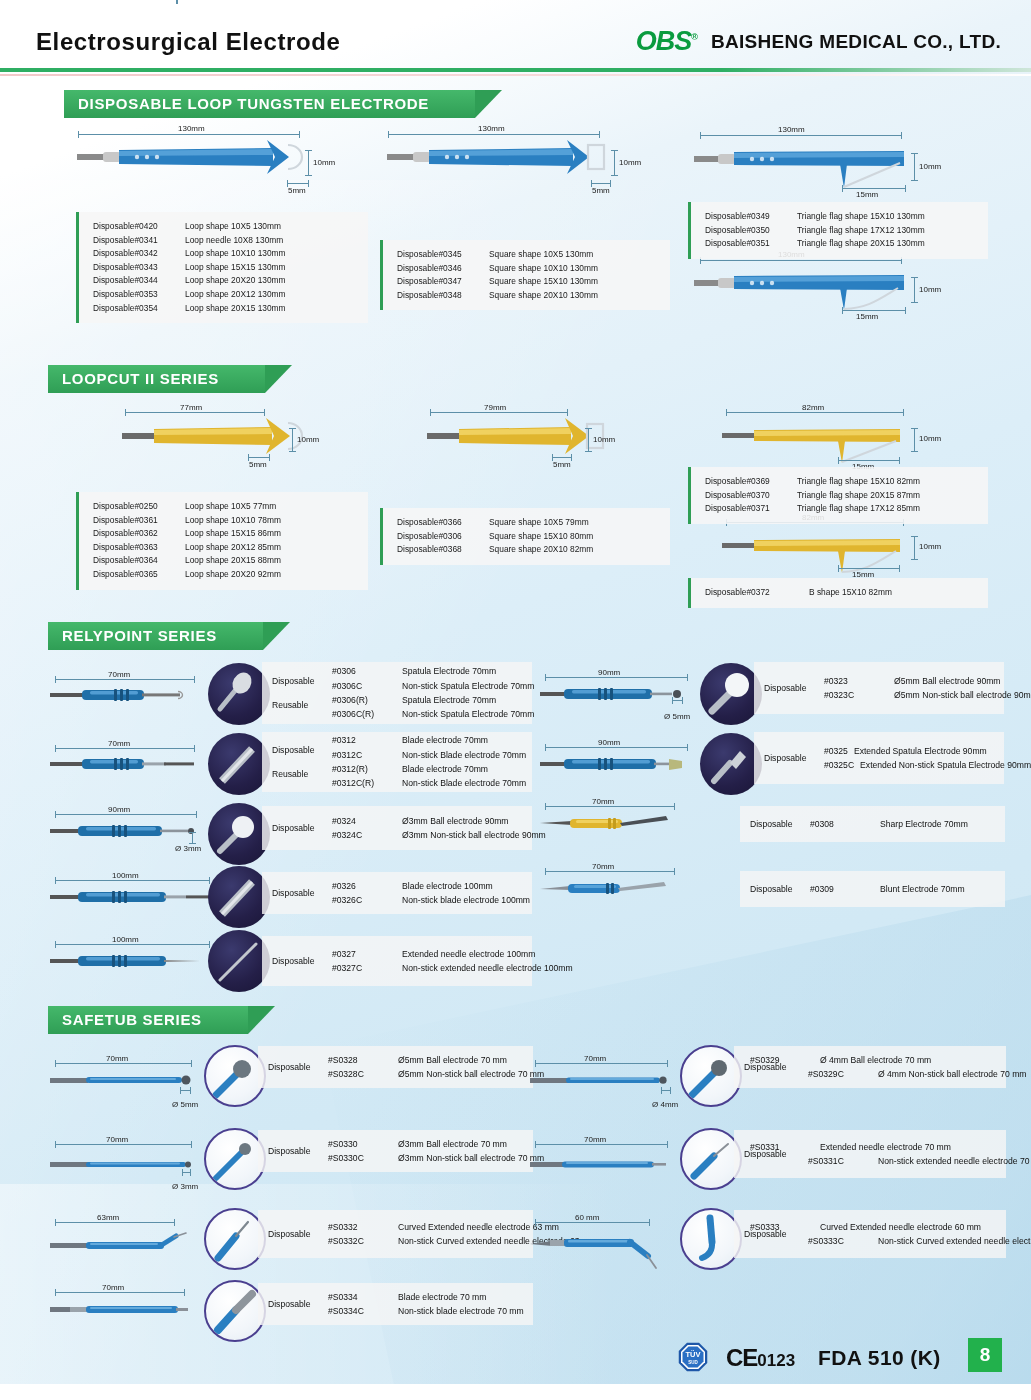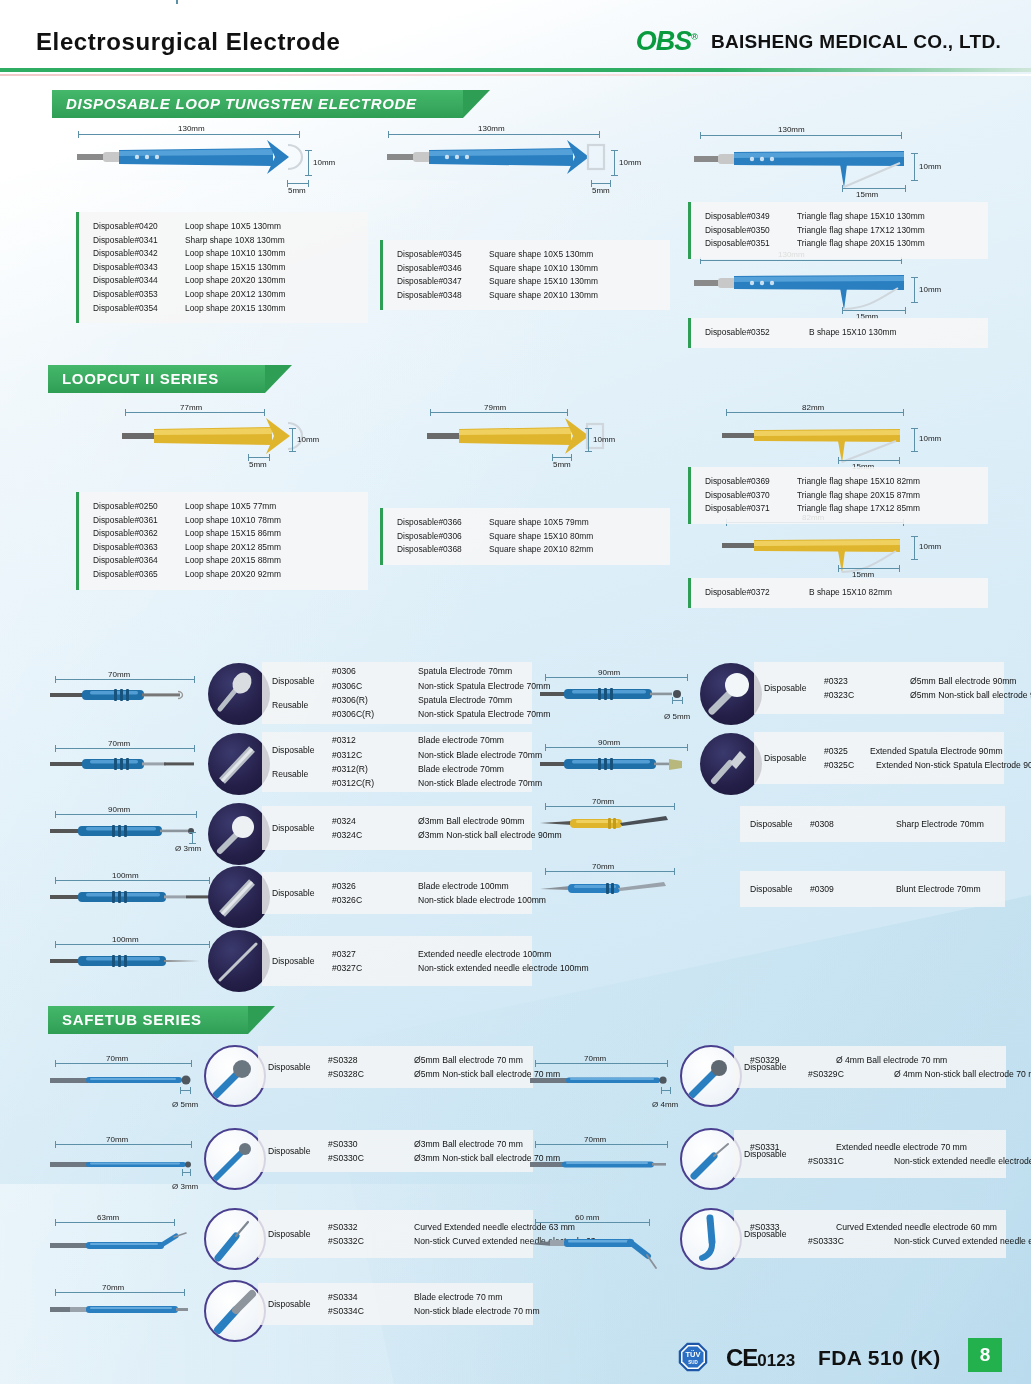--- a/index.html
+++ b/index.html
@@ -106,21 +106,21 @@
   .desc-box {
     position:absolute;
     background:rgba(245,245,245,0.82);
     display:flex; align-items:center;
     padding:6px 10px;
   }
   .desc-cols { display:flex; gap:6px; align-items:center; width:100%; }
   .col-type { font-size:8.6px; color:#111; white-space:nowrap; min-width:54px; }
   .col-type .t2 { display:block; margin-top:14px; }
   .col-items { font-size:8.6px; color:#111; line-height:1.68; }
-  .col-items .itm { display:flex; gap:22px; white-space:nowrap; }
+  .col-items .itm { display:flex; gap:6px; white-space:nowrap; }
   .col-items .itm .cd { min-width:64px; display:inline-block; }
 
   .bubble-dark {
     position:absolute; width:62px; height:62px; border-radius:50%;
     background:radial-gradient(circle at 38% 32%, #3b3a6e 0%, #241f48 58%, #191535 100%);
     overflow:hidden;
   }
   .bubble-light {
     position:absolute; width:62px; height:62px; border-radius:50%;
     background:radial-gradient(circle at 40% 32%, #ffffff 0%, #f2f6fa 60%, #e3ecf3 100%);
@@ -150,21 +150,21 @@
   <div class="header">
     <div class="page-title">Electrosurgical  Electrode</div>
     <div class="brand">
       <div class="brand-logo"><span>OBS</span><sup>®</sup></div>
       <div class="brand-name">BAISHENG  MEDICAL  CO., LTD.</div>
     </div>
     <div class="rule"></div>
     <div class="rule2"></div>
   </div>
 
-  <div class="banner-wrap" style="left:4px; top:90px;font-style:italic;">
+  <div class="banner-wrap" style="left:16px; top:90px;">
     <div class="banner">DISPOSABLE   LOOP  TUNGSTEN  ELECTRODE</div>
   </div>
 
   <svg class="fig" style="left:75px; top:128px;" width="250" height="60" viewBox="0 0 250 60">
     <rect x="2" y="26" width="28" height="6" fill="#8a8a8a"></rect>
     <rect x="28" y="24" width="18" height="10" rx="3" fill="#c8c8c8"></rect>
     <path d="M44 22 L198 20 L198 38 L44 36 Z" fill="#2a7fc1"></path>
     <path d="M44 23 L198 21 L198 27 L44 28 Z" fill="#5fa9dd" opacity="0.8"></path>
     <circle cx="62" cy="29" r="2.2" fill="#ffffff" opacity="0.75"></circle>
     <circle cx="72" cy="29" r="2.2" fill="#ffffff" opacity="0.75"></circle>
@@ -233,21 +233,21 @@
   <div class="dimline-h" style="left:842px; top:310px; width:64px;"></div>
   <div class="dim" style="left:856px; top:312px;">15mm</div>
 
   <div class="listbox" style="left:76px; top:212px; width:292px;">
     <div class="listrow">
         <span class="code">Disposable#0420</span>
         <span class="desc">Loop shape 10X5 130mm</span>
       </div>
     <div class="listrow">
         <span class="code">Disposable#0341</span>
-        <span class="desc">Sharp shape 10X8 130mm</span>
+        <span class="desc">Loop needle 10X8 130mm</span>
       </div>
     <div class="listrow">
         <span class="code">Disposable#0342</span>
         <span class="desc">Loop shape 10X10 130mm</span>
       </div>
     <div class="listrow">
         <span class="code">Disposable#0343</span>
         <span class="desc">Loop shape 15X15 130mm</span>
       </div>
     <div class="listrow">
@@ -291,26 +291,20 @@
     <div class="listrow">
         <span class="code">Disposable#0350</span>
         <span class="desc">Triangle flag shape 17X12 130mm</span>
       </div>
     <div class="listrow">
         <span class="code">Disposable#0351</span>
         <span class="desc">Triangle flag shape 20X15 130mm</span>
       </div>
   </div>
 
-  <div class="listbox" style="left:688px; top:318px; width:300px;">
-    <div class="listrow">
-        <span class="code" style="min-width:104px;">Disposable#0352</span>
-        <span class="desc">B shape 15X10 130mm</span>
-      </div>
-  </div>
 
   <div class="banner-wrap" style="left:0; top:365px;">
     <div class="banner">LOOPCUT II SERIES</div>
   </div>
 
   <svg class="fig" style="left:120px; top:408px;" width="210" height="58" viewBox="0 0 210 58">
     <rect x="2" y="25" width="34" height="6" fill="#6a6a6a"></rect>
     <path d="M34 21 L152 19 L152 37 L34 35 Z" fill="#e0b52e"></path>
     <path d="M34 22 L152 20 L152 26 L34 27 Z" fill="#f2d667" opacity="0.85"></path>
     <path d="M146 10 L170 28 L146 46 L154 28 Z" fill="#e0b52e"></path>
@@ -422,20 +416,23 @@
       </div>
   </div>
 
   <div class="listbox" style="left:688px; top:578px; width:300px;">
     <div class="listrow">
         <span class="code" style="min-width:104px;">Disposable#0372</span>
         <span class="desc">B shape 15X10  82mm</span>
       </div>
   </div>
 
+  <div class="banner-wrap" style="left:0; top:622px;">
+    <div class="banner">RELYPOINT SERIES</div>
+  </div>
 
   <div class="dimline-h" style="left:55px; top:679px; width:140px;"></div>
   <div class="dim" style="left:108px; top:670px;">70mm</div>
   <svg class="fig" style="left:50px; top:684px;" width="150" height="22" viewBox="0 0 150 22">
     <rect x="0" y="9" width="34" height="4" fill="#555"></rect>
     <rect x="32" y="6" width="62" height="10" rx="4" fill="#1f6fa8"></rect>
     <rect x="40" y="7" width="48" height="3.4" rx="1.6" fill="#5fa9dd" opacity=".8"></rect>
     <rect x="64" y="5" width="3" height="12" rx="1" fill="#17527d"></rect>
       <rect x="70" y="5" width="3" height="12" rx="1" fill="#17527d"></rect>
       <rect x="76" y="5" width="3" height="12" rx="1" fill="#17527d"></rect>

